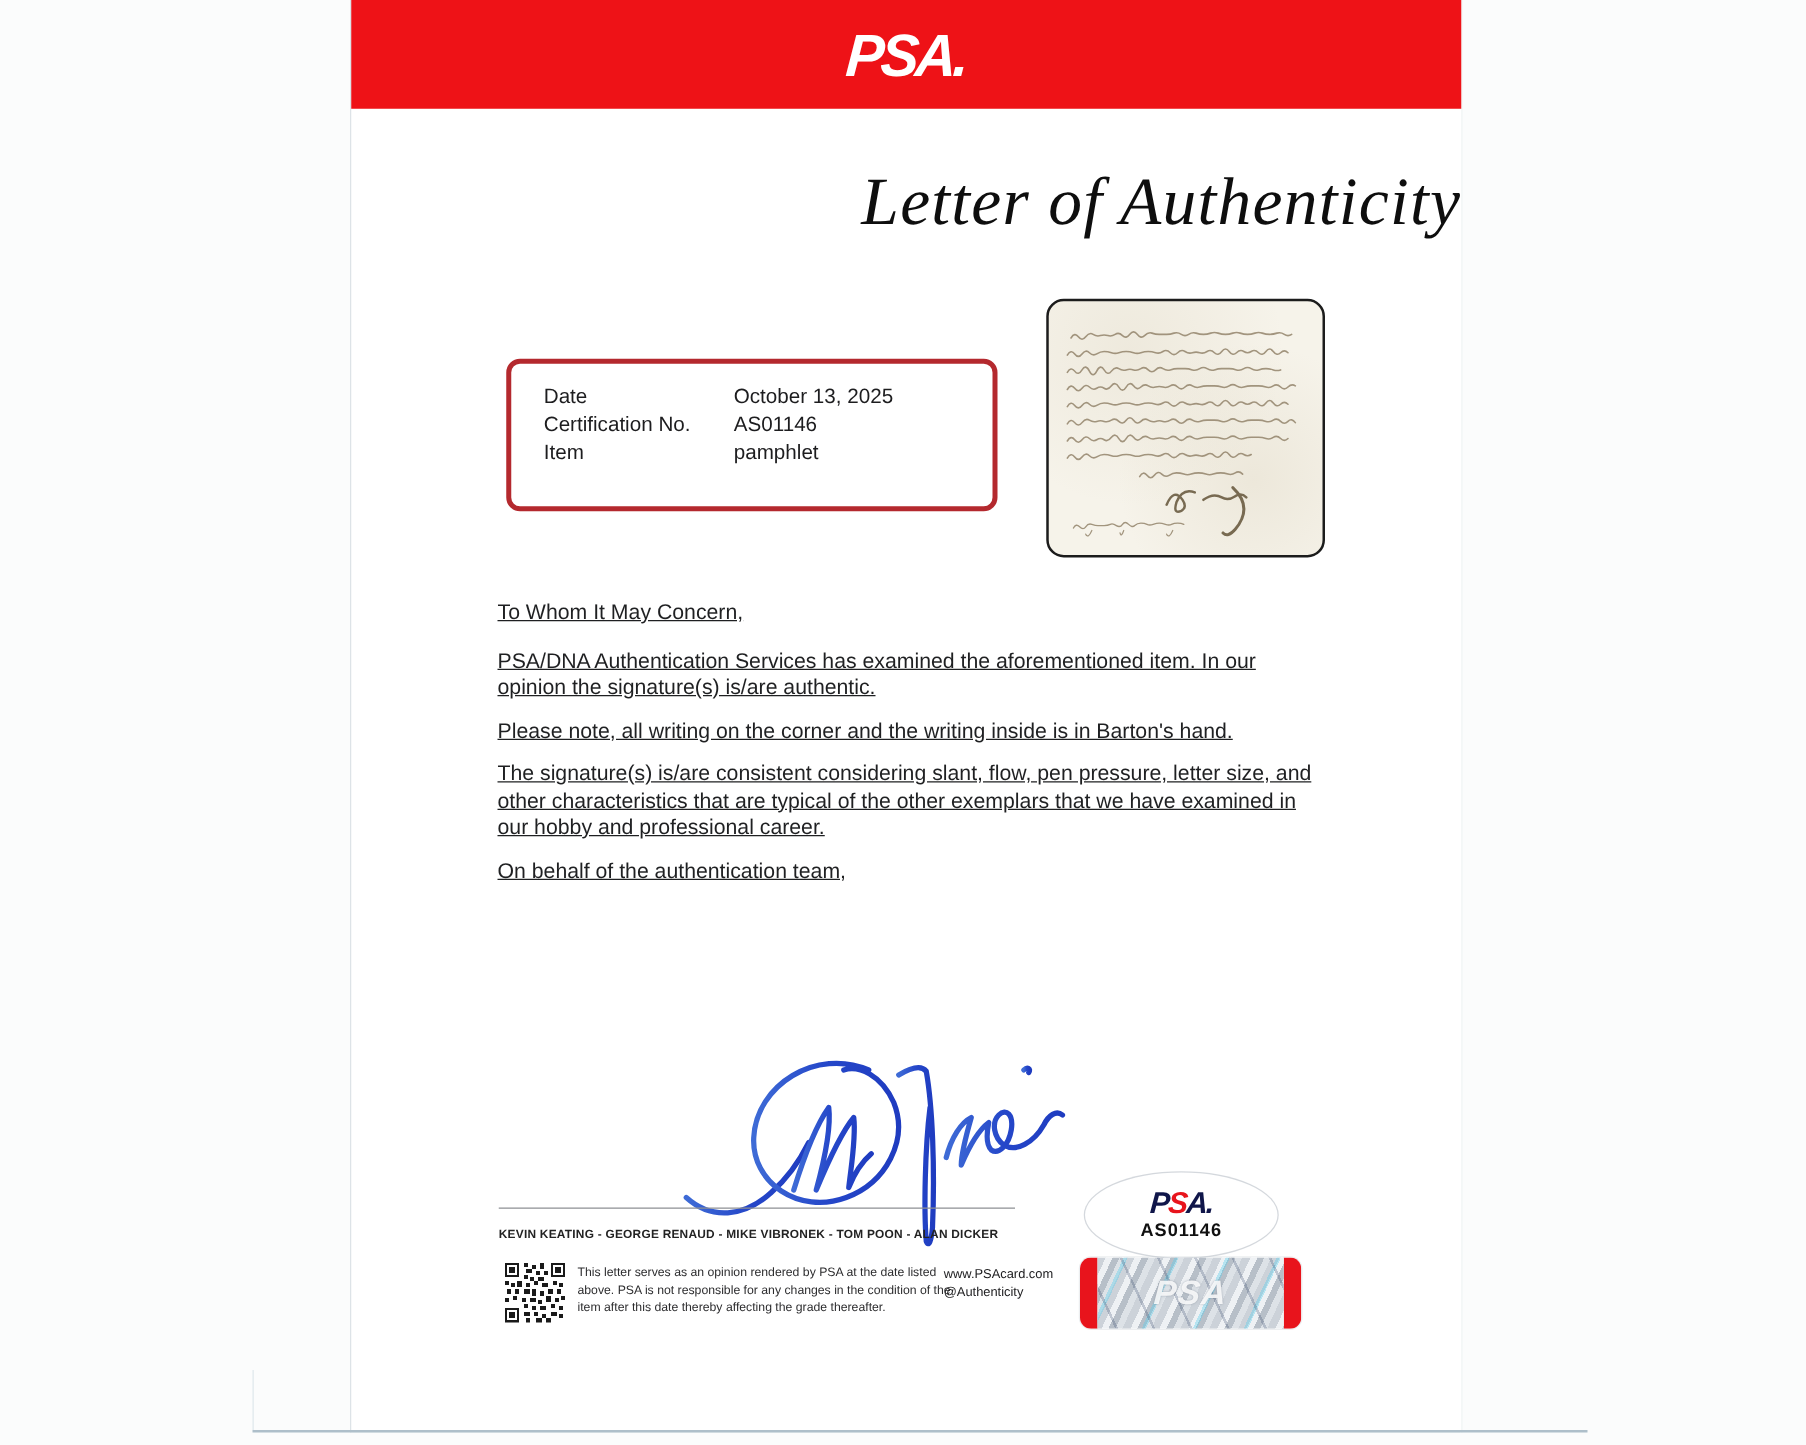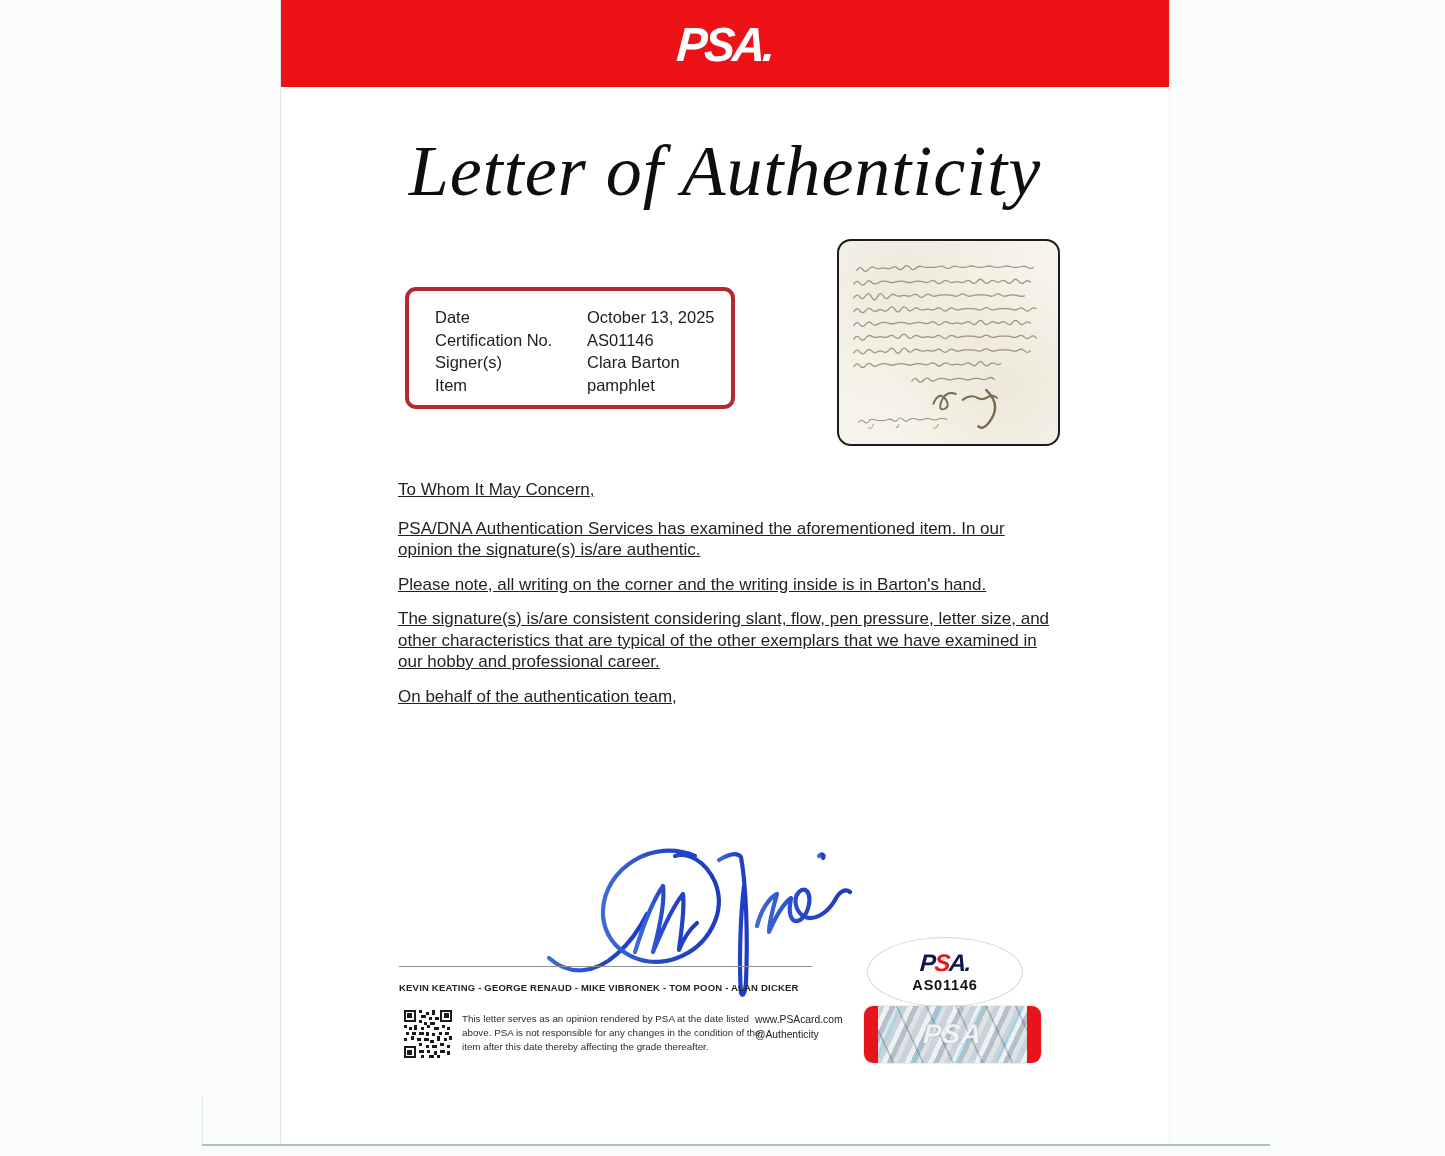--- a/index.html
+++ b/index.html
@@ -23,28 +23,28 @@
   }
   .banner-logo {
     color:#ffffff; font-weight:800; font-style:italic;
     font-size:46px; letter-spacing:-3px;
     transform:skewX(-4deg) scaleY(1.04);
     font-family:"Liberation Sans", sans-serif;
   }
   
   .title {
     position:absolute; left:0; top:130px; width:888px;
-    text-align:center;
+    text-align:right;
     font-family:"Liberation Serif", serif;
     font-style:italic; font-weight:500;
-    font-size:72px; color:#0e0e0e; letter-spacing:1px;
+    font-size:54px; color:#0e0e0e; letter-spacing:1px;
   }
   
   .cert-box {
-    position:absolute; left:124px; top:287px; width:330px; height:122px;
+    position:absolute; left:124px; top:287px; width:393px; height:122px;
     border:4px solid #b4292e; border-radius:11px;
     padding:15px 10px 0 26px;
   }
   .cert-row { display:grid; grid-template-columns:152px auto; line-height:22.5px; }
   .cert-label, .cert-value { font-size:16.5px; color:#1d1d1f; }
   
   .note {
     position:absolute; left:556px; top:239px; width:223px; height:207px;
     border:2.5px solid #1c1c1c; border-radius:14px;
     background:
@@ -129,24 +129,20 @@
   <div class="title">Letter of Authenticity</div>
 
   <div class="cert-box">
     <div class="cert-row">
       <span class="cert-label">Date</span>
       <span class="cert-value">October 13, 2025</span>
     </div>
     <div class="cert-row">
       <span class="cert-label">Certification No.</span>
       <span class="cert-value">AS01146</span>
-    </div>
-    <div class="cert-row">
-      <span class="cert-label">Signer(s)</span>
-      <span class="cert-value">Clara Barton</span>
     </div>
     <div class="cert-row">
       <span class="cert-label">Item</span>
       <span class="cert-value">pamphlet</span>
     </div>
   </div>
 
   <div class="note">
     <svg viewBox="0 0 223 207">
       <g fill="none" stroke="#93846b" stroke-width="1.3" stroke-linecap="round" opacity="0.85">

